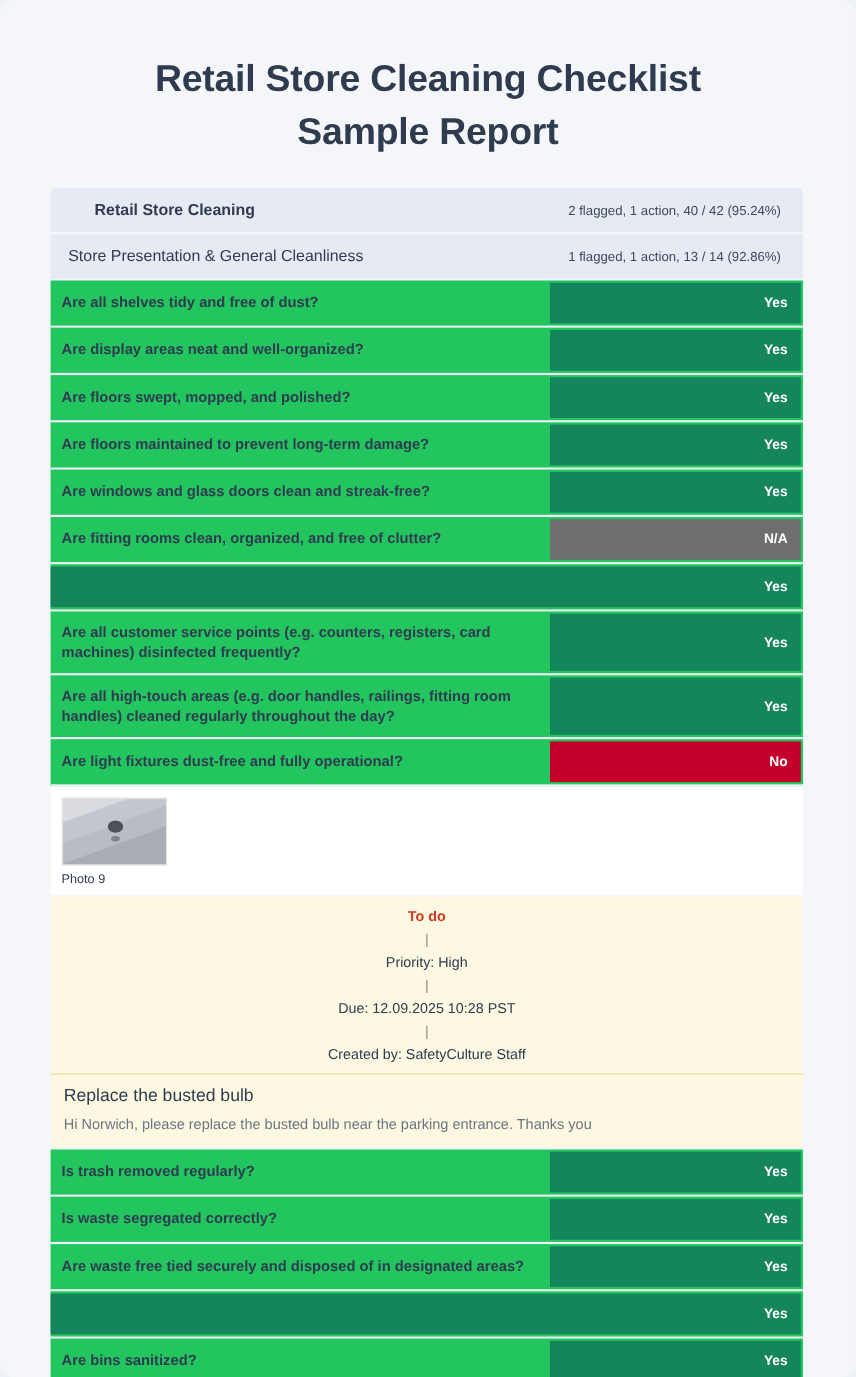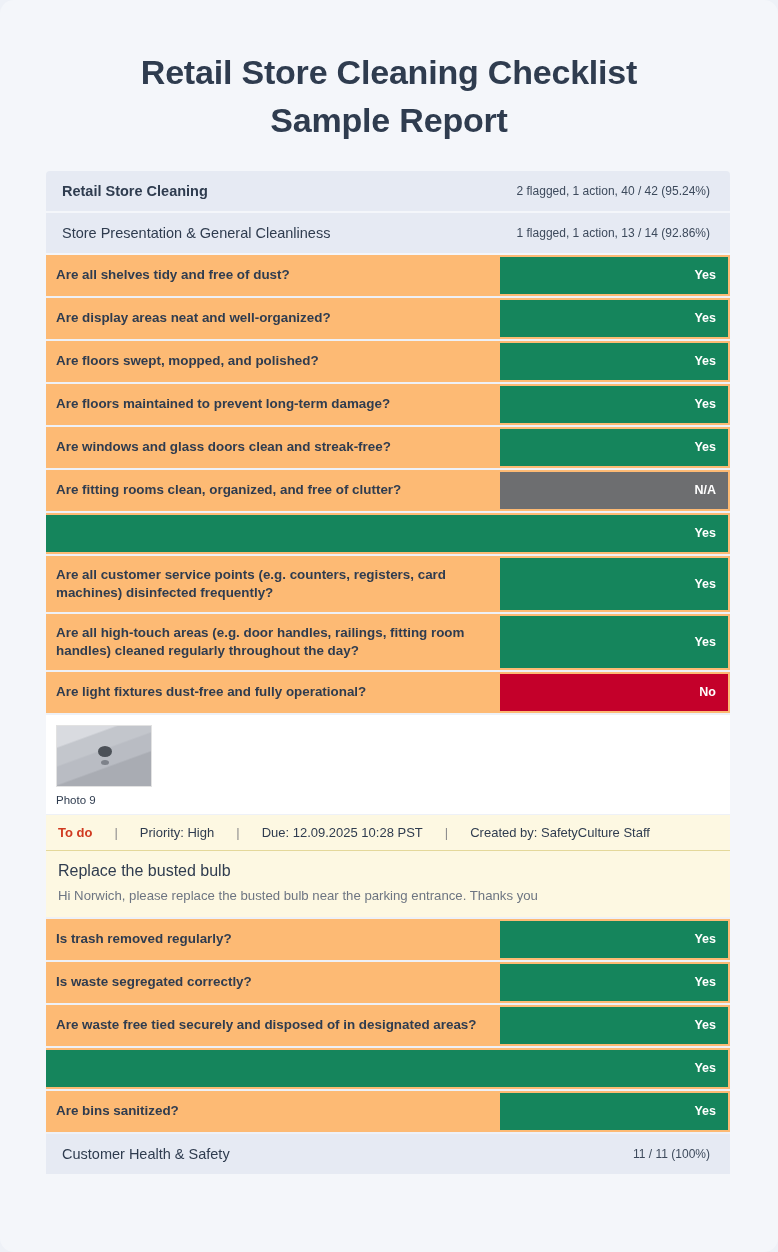--- a/index.html
+++ b/index.html
@@ -50,34 +50,34 @@
     background: #e6eaf3;
     padding: 12px 16px;
     min-height: 35px;
     border-bottom: 2px solid #f4f6fa;
   }
   .section-row.top { border-radius: 4px 4px 0 0; }
   .section-row .section-title {
     font-size: 14.5px;
     color: #2f3c4f;
   }
-  .section-row.level1 .section-title { font-weight: bold; }
+  .section-row.level1 .section-title { font-weight: bold; margin-left: 24px; }
   .section-row.level2 .section-title { font-weight: normal; }
   .section-row .section-meta {
     font-size: 12px;
     color: #3d4a5c;
     white-space: nowrap;
     padding-right: 4px;
   }
 
   
   .q-row {
     display: flex;
     align-items: stretch;
-    background: #fdba74;
+    background: #22c55e;
     border-bottom: 2px solid #eef1f7;
     min-height: 43px;
   }
   .q-row .q-text {
     flex: 0 0 454px;
     width: 454px;
     display: flex;
     align-items: center;
     padding: 10px 14px 10px 10px;
     font-size: 13.4px;
@@ -138,26 +138,27 @@
   }
 
   
   .action-block {
     background: #fdf8e2;
     border-bottom: 2px solid #eef1f7;
   }
   .action-head {
     display: flex;
     align-items: center;
-    gap: 20px;
+    gap: 6px;
     flex-wrap: wrap;
     padding: 10px 12px;
     border-bottom: 1px solid #e4d89a;
     font-size: 13px;
     color: #2f3c4f;
+    flex-direction: column;
   }
   .action-head .status {
     color: #d03a20;
     font-weight: bold;
   }
   .action-head .sep { color: #8c8c8c; padding: 0 2px; }
   .action-body { padding: 11px 12px 14px 12px; }
   .action-title {
     font-size: 16px;
     color: #2f3c4f;

